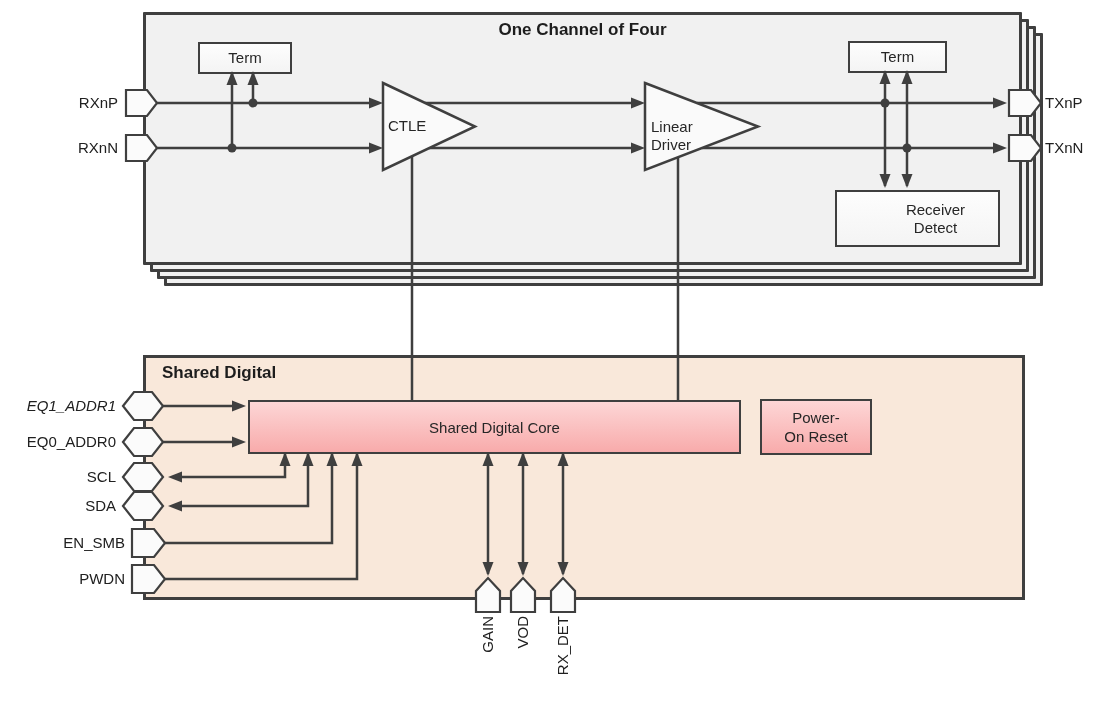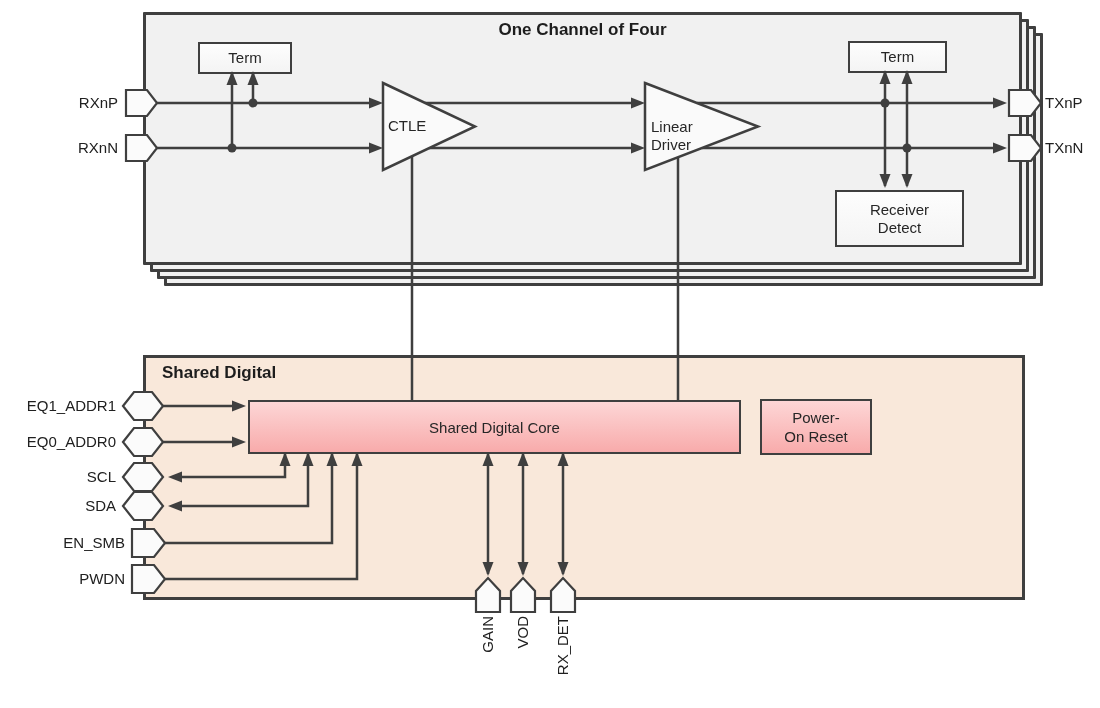--- a/index.html
+++ b/index.html
@@ -59,21 +59,21 @@
   <div class="blocktitle" style="left:162px;top:363px;">Shared Digital</div>
 
   <div class="box" style="left:198px;top:42px;width:90px;height:28px;">
     <span>Term</span>
   </div>
 
   <div class="box" style="left:848px;top:41px;width:95px;height:28px;">
     <span>Term</span>
   </div>
 
-  <div class="box" style="left:835px;top:190px;width:125px;height:53px;flex-direction:column;">
+  <div class="box" style="left:835px;top:190px;width:125px;height:53px;flex-direction:column;padding-left:36px;">
     <span>Receiver</span>
     <span>Detect</span>
   </div>
 
   <div class="pinkbox" style="left:248px;top:400px;width:489px;height:50px;">
     <span>Shared Digital Core</span>
   </div>
 
   <div class="pinkbox" style="left:760px;top:399px;width:108px;height:52px;">
     <span>Power-</span>
@@ -181,21 +181,21 @@
   <div class="trilabel" style="left:651px;top:118px;">
     <div>Linear</div>
     <div>Driver</div>
   </div>
 
   <div class="pinlabel ra" style="left:0;width:118px;top:94px;">RXnP</div>
   <div class="pinlabel ra" style="left:0;width:118px;top:139px;">RXnN</div>
   <div class="pinlabel" style="left:1045px;top:94px;">TXnP</div>
   <div class="pinlabel" style="left:1045px;top:139px;">TXnN</div>
 
-  <div class="pinlabel ra" style="left:0;width:116px;top:397px;">EQ1_ADDR1</div>
+  <div class="pinlabel ra" style="left:0;width:116px;top:397px;font-style:italic;">EQ1_ADDR1</div>
   <div class="pinlabel ra" style="left:0;width:116px;top:433px;">EQ0_ADDR0</div>
   <div class="pinlabel ra" style="left:0;width:116px;top:468px;">SCL</div>
   <div class="pinlabel ra" style="left:0;width:116px;top:497px;">SDA</div>
   <div class="pinlabel ra" style="left:0;width:125px;top:534px;">EN_SMB</div>
   <div class="pinlabel ra" style="left:0;width:125px;top:570px;">PWDN</div>
 
   <div class="pinlabel rot" style="left:446px;top:649px;">GAIN</div>
   <div class="pinlabel rot" style="left:481px;top:649px;">VOD</div>
   <div class="pinlabel rot" style="left:521px;top:649px;">RX_DET</div>
 

